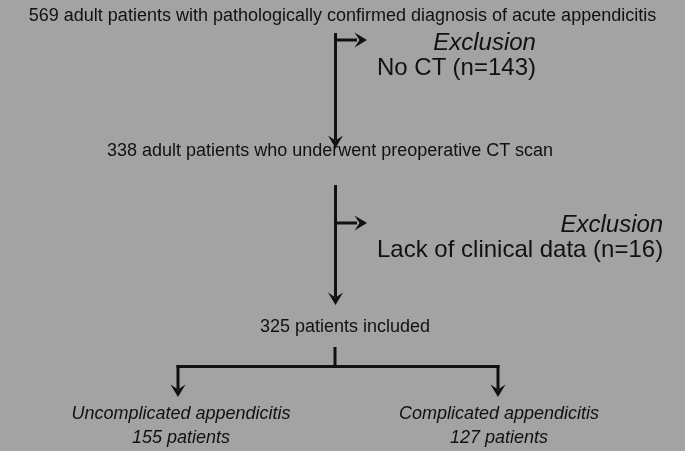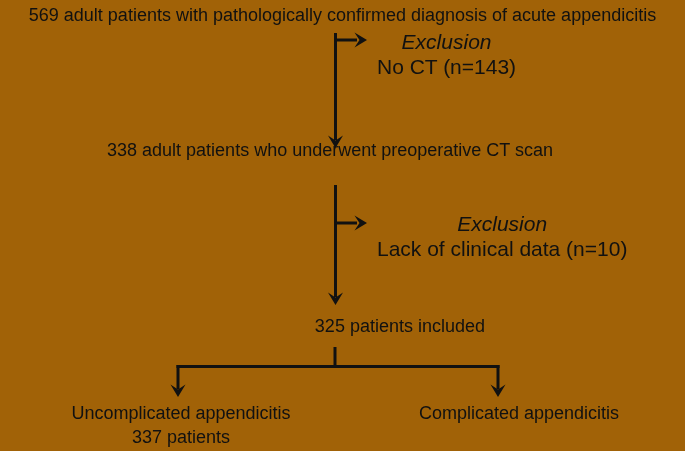--- a/index.html
+++ b/index.html
@@ -1,37 +1,37 @@
 <!DOCTYPE html>
 <html><head>
 <meta charset="utf-8">
 <style>
   html, body { margin: 0; padding: 0; background: #ffffff; }
   .canvas {
     position: relative;
     width: 685px;
     height: 451px;
-    background: #a16207;
+    background: #a3a3a3;
     font-family: "Liberation Sans", sans-serif;
     color: #111111;
     overflow: hidden;
   }
   .node {
     position: absolute;
     text-align: center;
     font-size: 18px;
     line-height: 24px;
     white-space: nowrap;
   }
-  .node .line { display: block; }
+  .node .line { display: block; font-style: italic; }
   .excl {
     position: absolute;
-    font-size: 21px;
+    font-size: 24px;
     line-height: 25.3px;
-    text-align: center;
+    text-align: right;
     white-space: nowrap;
   }
   .excl-title { font-style: italic; }
   svg.connectors {
     position: absolute;
     left: 0; top: 0;
     width: 685px; height: 451px;
   }
 </style>
 </head>
@@ -77,27 +77,28 @@
 
   <div class="excl" style="left:377px; top:29px;">
     <div class="excl-title">Exclusion</div>
     <div>No CT (n=143)</div>
   </div>
 
   <div class="node" style="left:80px; top:138px; width:500px;">338 adult patients who underwent preoperative CT scan</div>
 
   <div class="excl" style="left:377px; top:211px;">
     <div class="excl-title">Exclusion</div>
-    <div>Lack of clinical data (n=10)</div>
+    <div>Lack of clinical data (n=16)</div>
   </div>
 
-  <div class="node" style="left:185px; top:314px; width:300px;text-align:right;">325 patients included</div>
+  <div class="node" style="left:195px; top:314px; width:300px;">325 patients included</div>
 
   <div class="node" style="left:31px; top:401px; width:300px;">
     <span class="line">Uncomplicated appendicitis</span>
-    <span class="line">337 patients</span>
+    <span class="line">155 patients</span>
   </div>
 
-  <div class="node" style="left:369px; top:401px; width:300px;">
+  <div class="node" style="left:349px; top:401px; width:300px;">
     <span class="line">Complicated appendicitis</span>
+    <span class="line">127 patients</span>
   </div>
 
 </div>
 
 </body></html>

